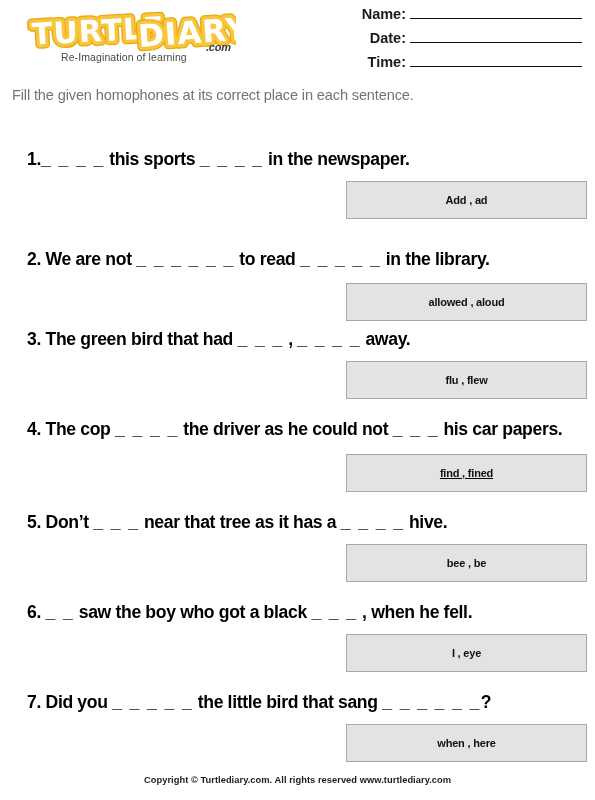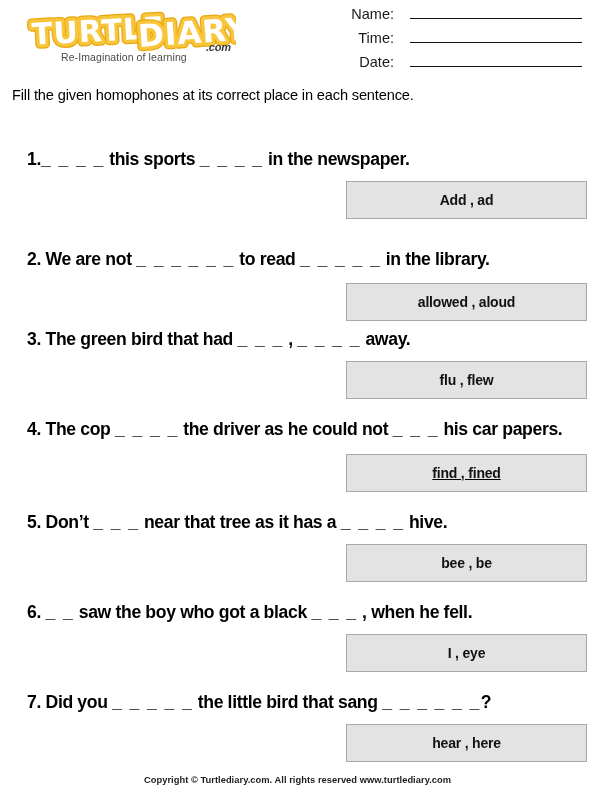--- a/index.html
+++ b/index.html
@@ -62,37 +62,38 @@
   .field-row {
     display: flex;
     align-items: baseline;
     justify-content: flex-end;
     height: 24px;
     white-space: nowrap;
   }
   .field-label {
     font-size: 14.5px;
     color: #1a1a1a;
-    margin-right: 16px;
+    margin-right: 4px;
+    font-weight: bold;
   }
   .field-line {
     display: inline-block;
     width: 172px;
     border-bottom: 1.4px solid #111;
     height: 13px;
   }
 
   
   .instruction {
     position: absolute;
     left: 12px;
     top: 87px;
     font-size: 14.6px;
     font-weight: normal;
-    color: #000000;
+    color: #737373;
     letter-spacing: -0.15px;
     white-space: nowrap;
   }
 
   
   .questions {
     position: absolute;
     left: 0;
     top: 133px;
     width: 595px;
@@ -120,21 +121,21 @@
     left: 330px;
     width: 241px;
     height: 38px;
     background: #e3e3e3;
     border: 1px solid #a8a8a8;
     display: flex;
     align-items: center;
     justify-content: center;
   }
   .answer-text {
-    font-size: 14px;
+    font-size: 11px;
     font-weight: bold;
     color: #111;
     letter-spacing: -0.2px;
     white-space: nowrap;
   }
 
   
   .footer {
     position: absolute;
     left: 0;
@@ -168,25 +169,25 @@
     <div class="logo-dotcom">.com</div>
     <div class="logo-tagline">Re-Imagination of learning</div>
   </div>
 
   <div class="fields">
     <div class="field-row">
       <span class="field-label">Name:</span>
       <span class="field-line"></span>
     </div>
     <div class="field-row">
+      <span class="field-label">Date:</span>
+      <span class="field-line"></span>
+    </div>
+    <div class="field-row">
       <span class="field-label">Time:</span>
-      <span class="field-line"></span>
-    </div>
-    <div class="field-row">
-      <span class="field-label">Date:</span>
       <span class="field-line"></span>
     </div>
   </div>
 </div>
 
 <div class="instruction">Fill the given homophones at its correct place in each sentence.</div>
 
 <div class="questions">
 
   <div class="question" style="height:90px;">
@@ -241,19 +242,19 @@
     <div class="answer-box" style="top:48px;">
       <span class="answer-text">I , eye</span>
     </div>
   </div>
 
   <div class="question" style="height:90px;">
     <div class="q-text" style="top:14px;">
       <span>7.</span><span> Did you </span><span class="blank">_ _ _ _ _</span><span> the little bird that sang </span><span class="blank">_ _ _ _ _ _</span><span>?</span>
     </div>
     <div class="answer-box" style="top:48px;">
-      <span class="answer-text">hear , here</span>
+      <span class="answer-text">when , here</span>
     </div>
   </div>
 
 </div>
 
 <div class="footer">Copyright © Turtlediary.com. All rights reserved  www.turtlediary.com</div>
 
 </body></html>

